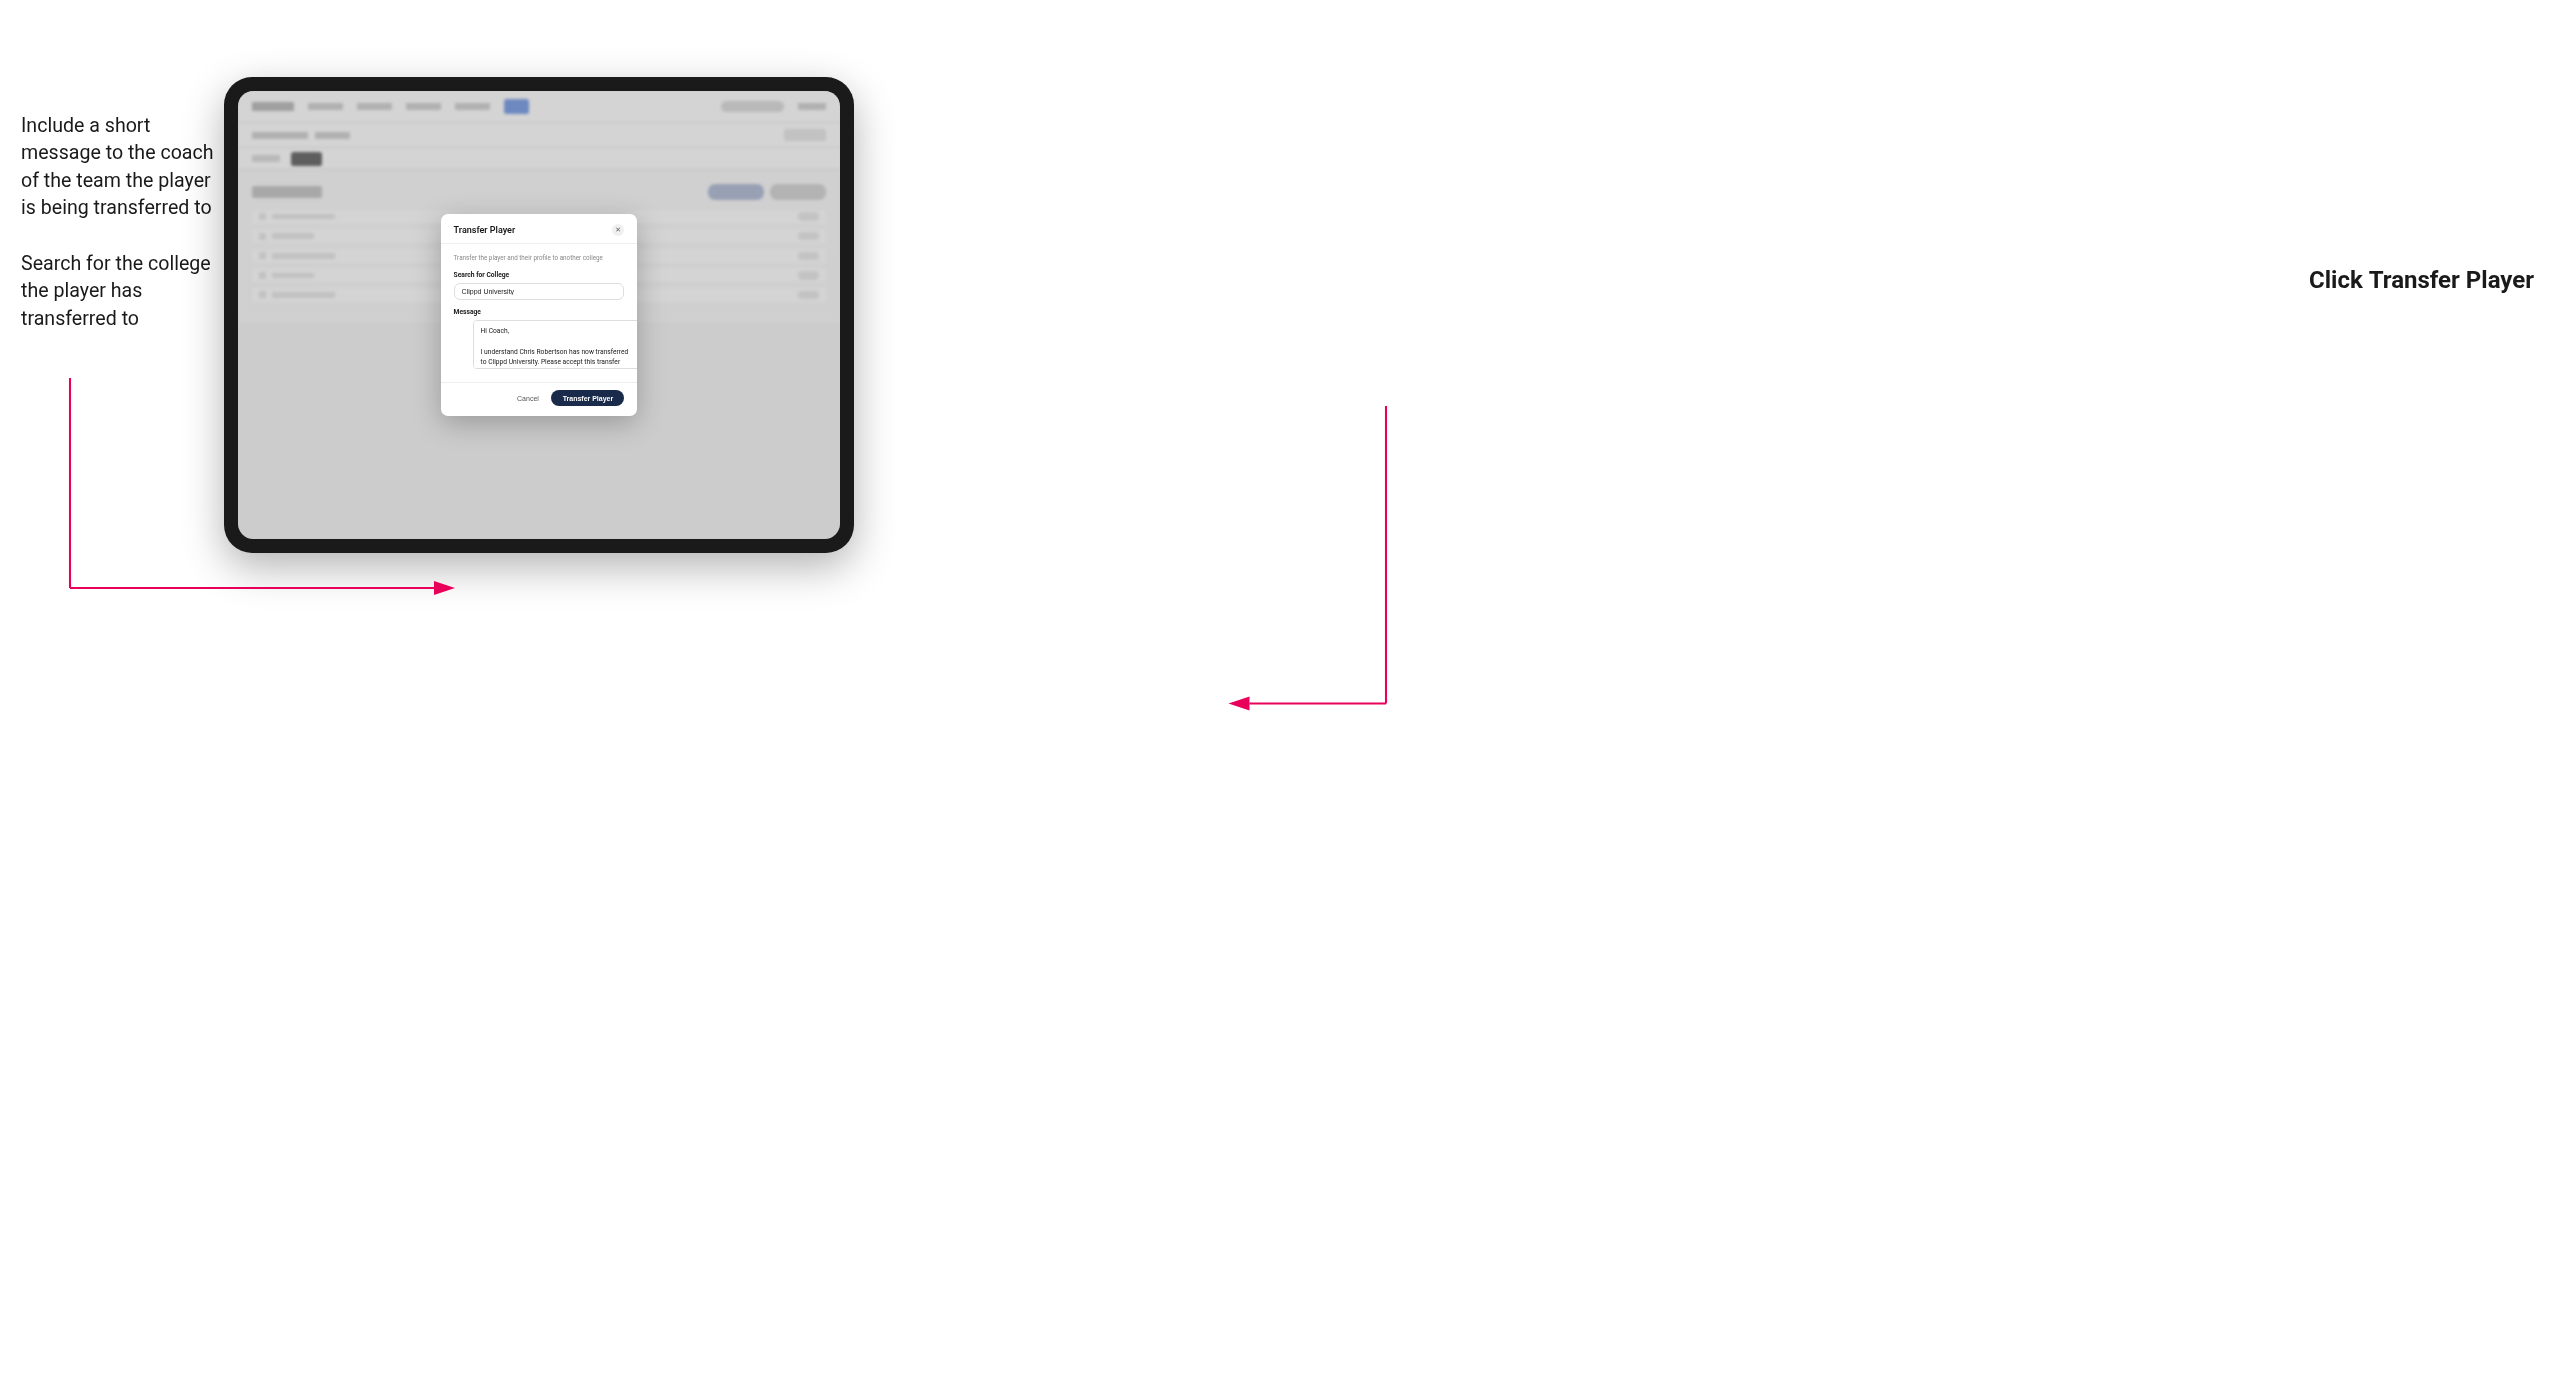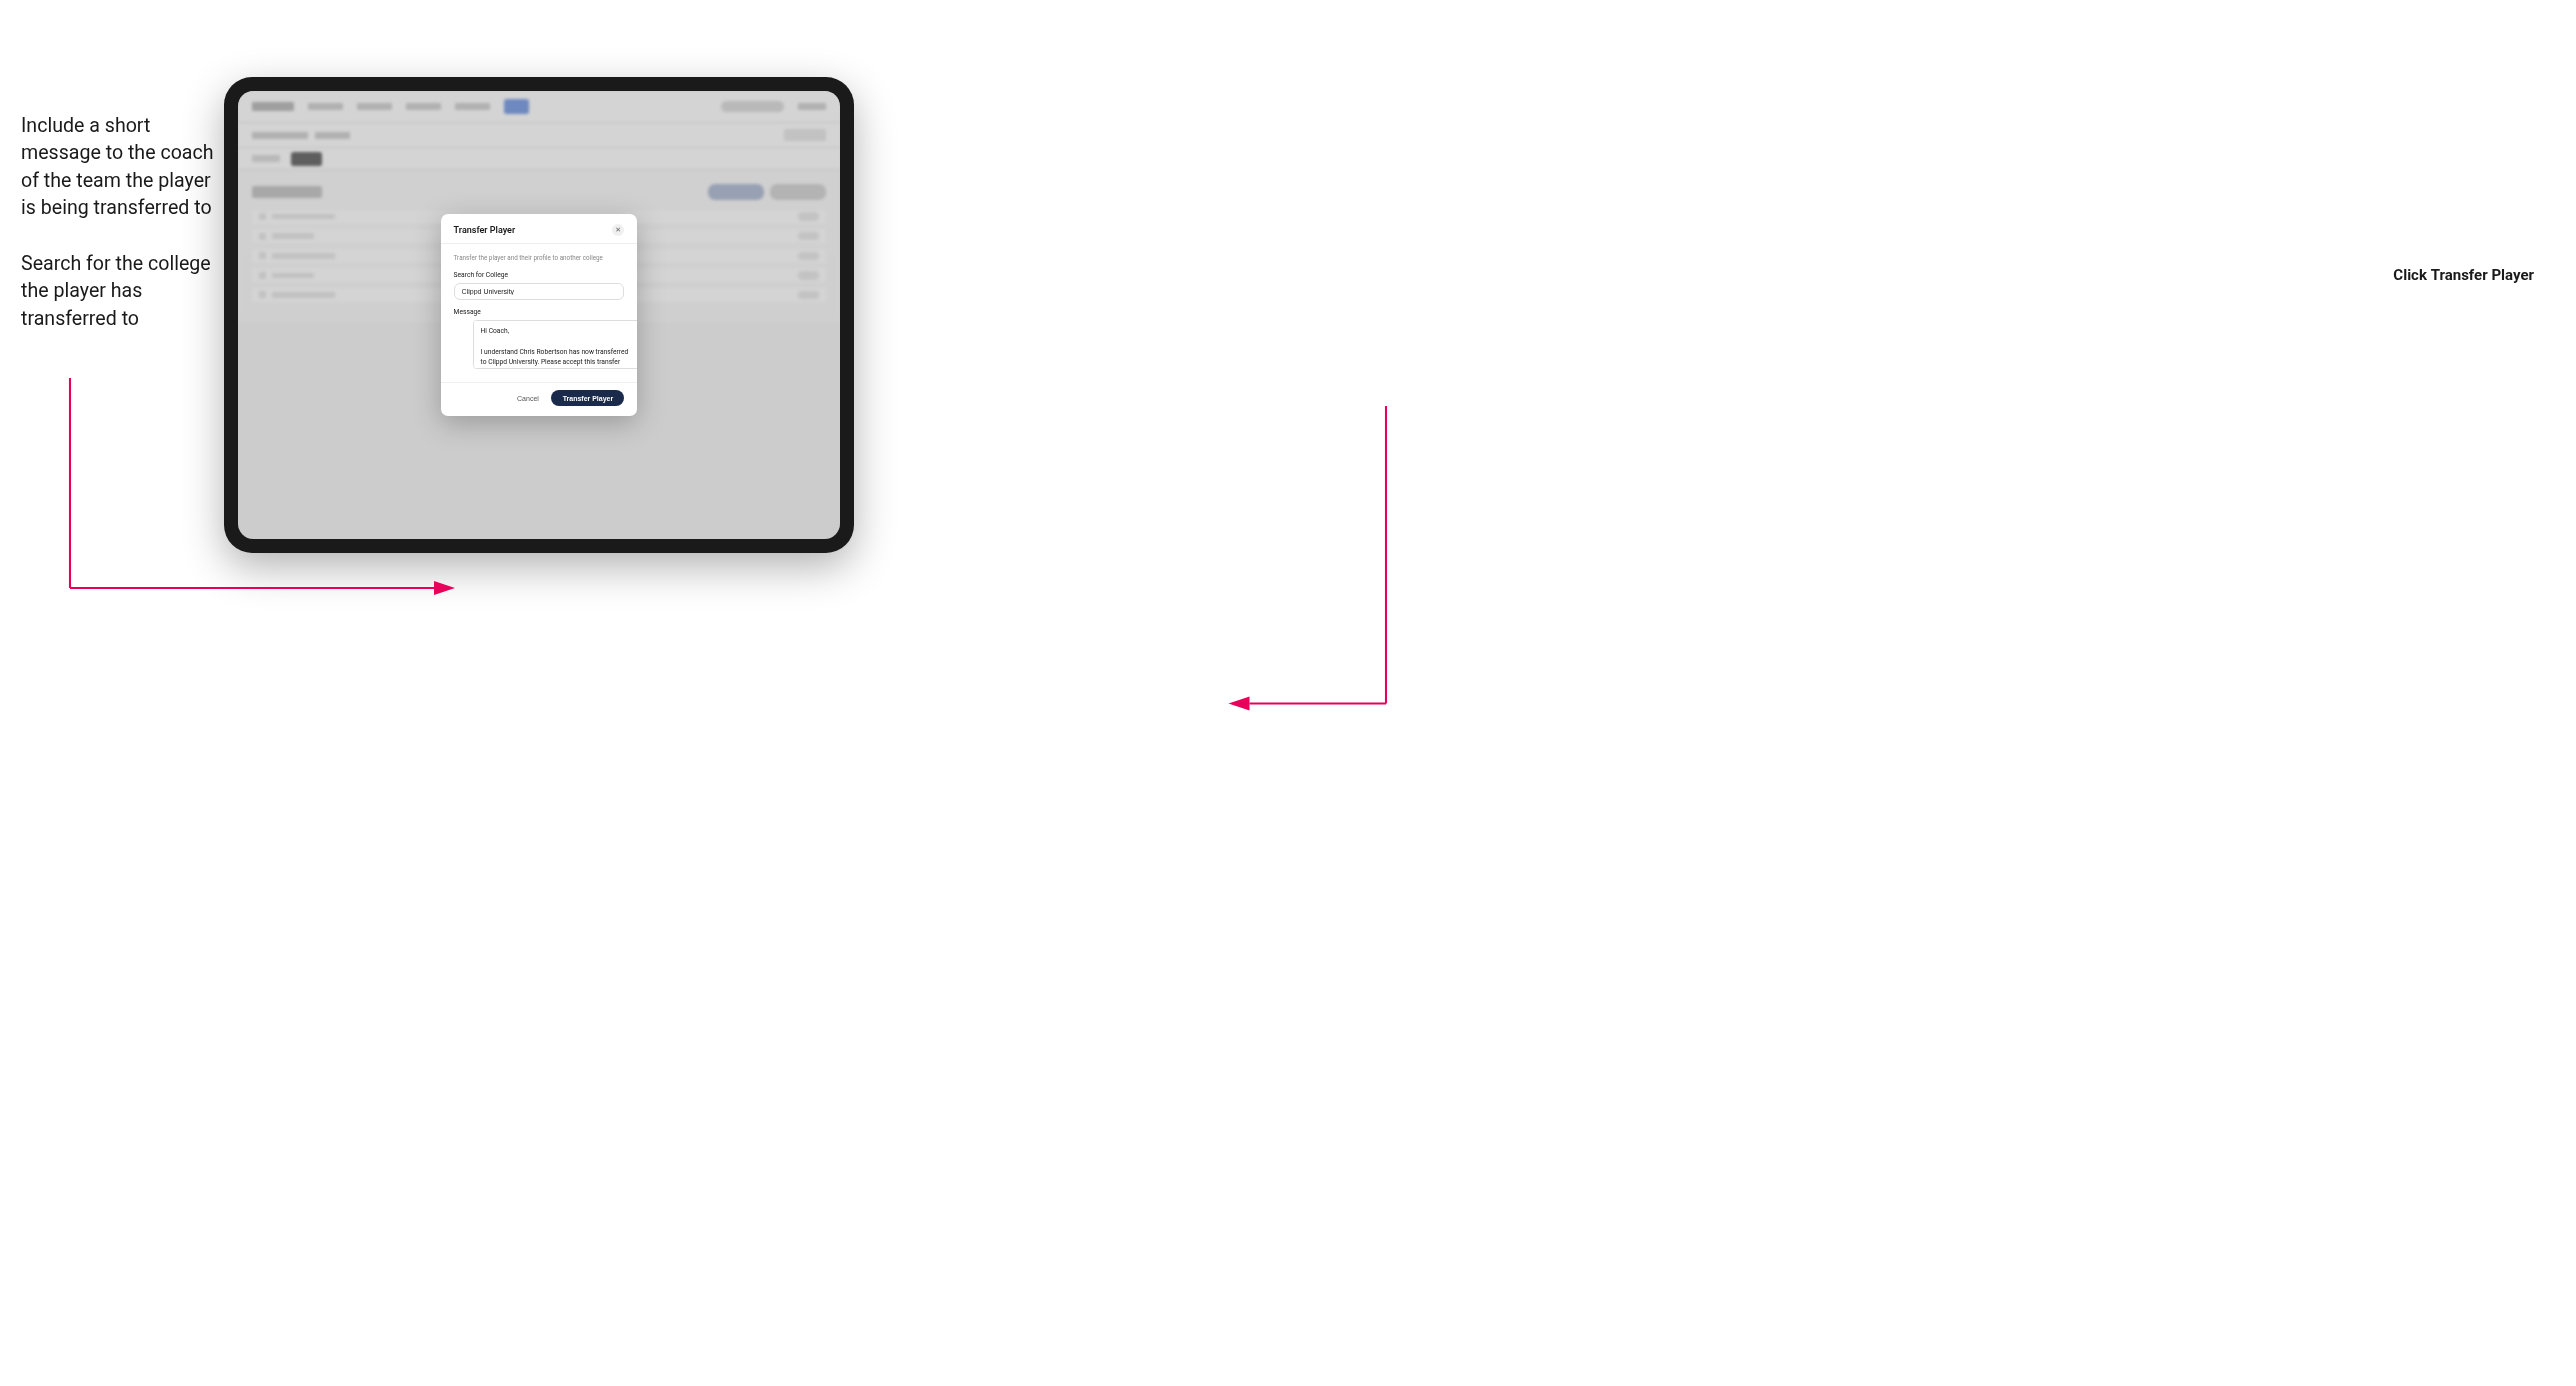--- a/index.html
+++ b/index.html
@@ -24,21 +24,21 @@
       line-height: 1.4;
       color: #1a1a1a;
       margin-bottom: 28px;
     }
 
     
     .annotation-right {
       position: absolute;
       right: 42px;
       top: 266px;
-      font-size: 15px;
+      font-size: 24px;
       color: #1a1a1a;
       white-space: nowrap;
     }
     .annotation-right span {
       font-weight: 700;
     }
 
     
     .tablet-frame {
       position: absolute;
@@ -283,21 +283,21 @@
 
     .modal-description {
       font-size: 6.3px;
       color: #888;
       margin-bottom: 8.4px;
       line-height: 1.4;
     }
 
     .form-label {
       font-size: 6.7px;
-      font-weight: 400;
+      font-weight: 700;
       color: #1a1a1a;
       margin-bottom: 3.5px;
       display: block;
     }
 
     .form-input {
       width: 100%;
       border: 0.7px solid #ddd;
       border-radius: 6px;
       padding: 4.2px 7px;

